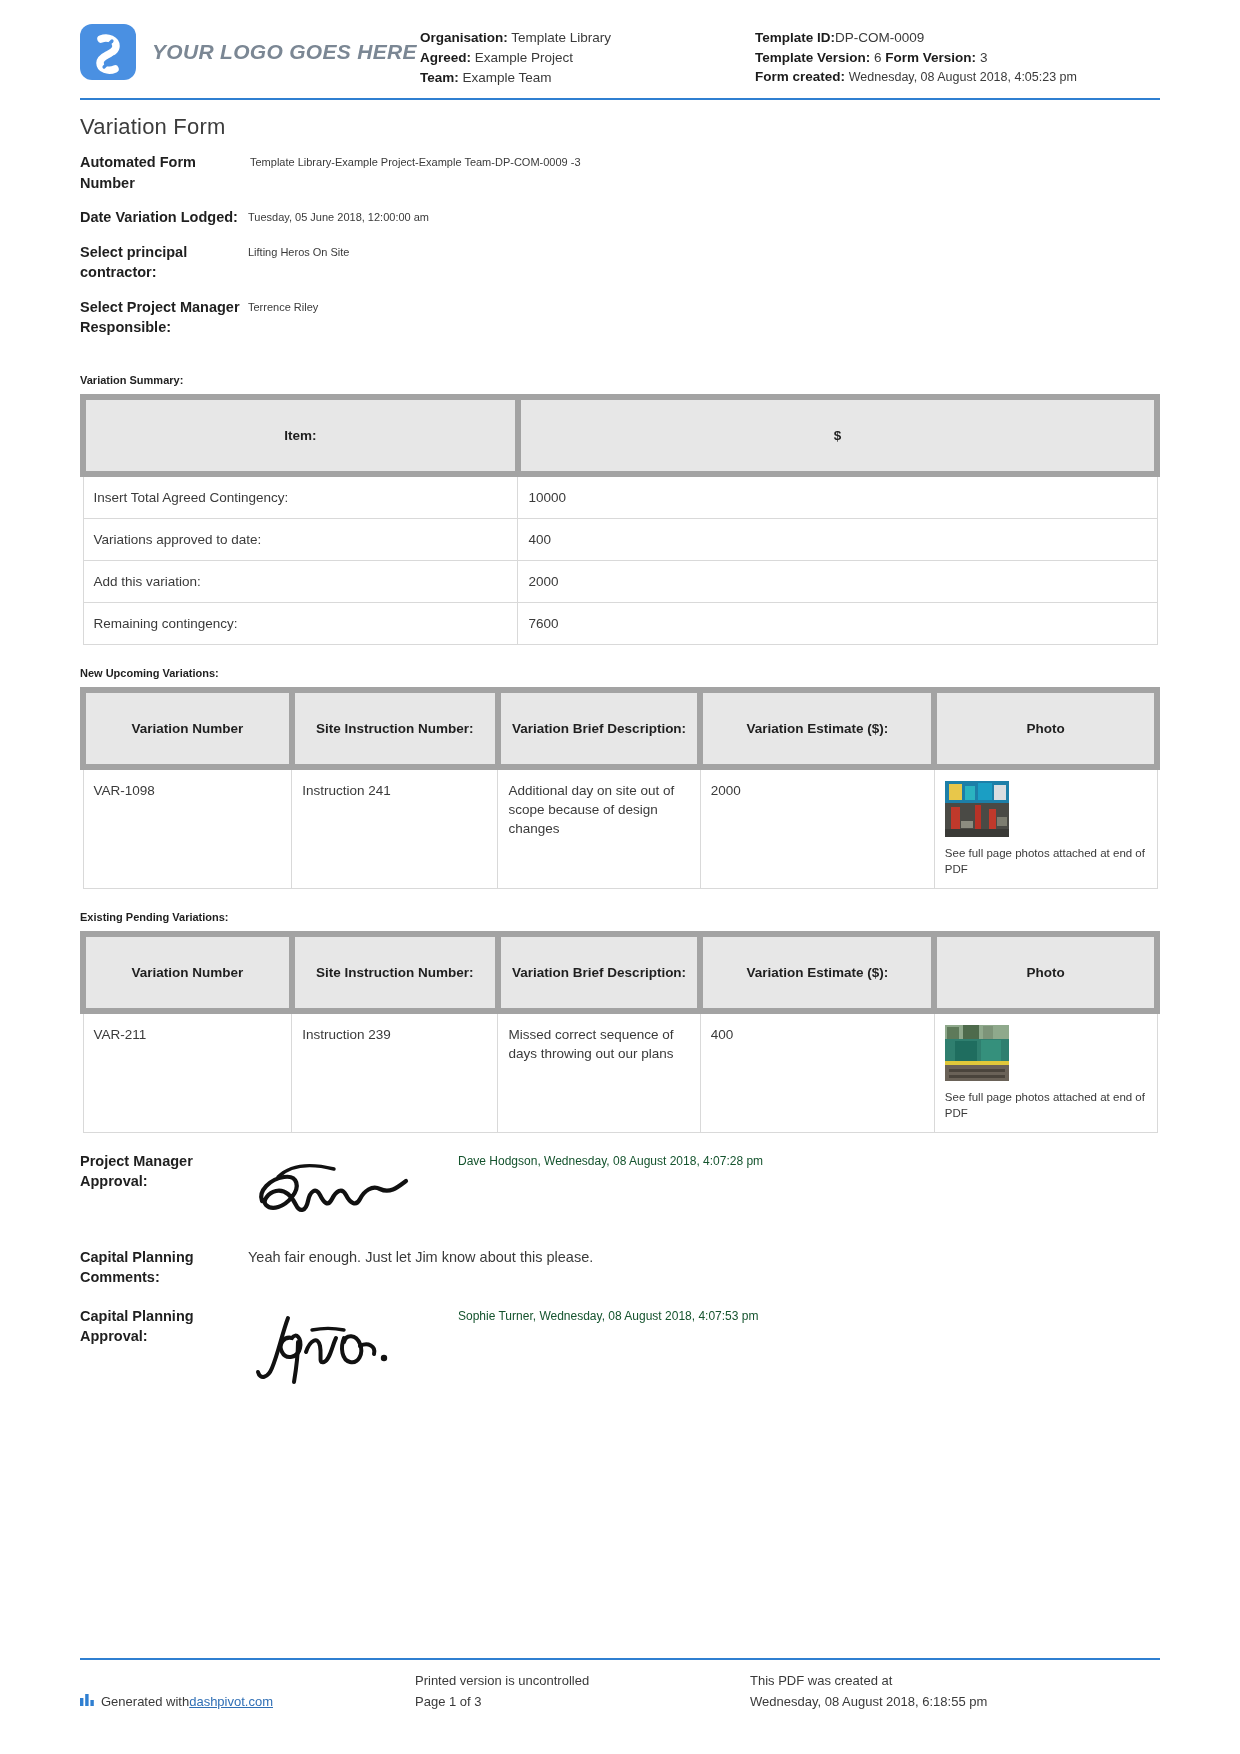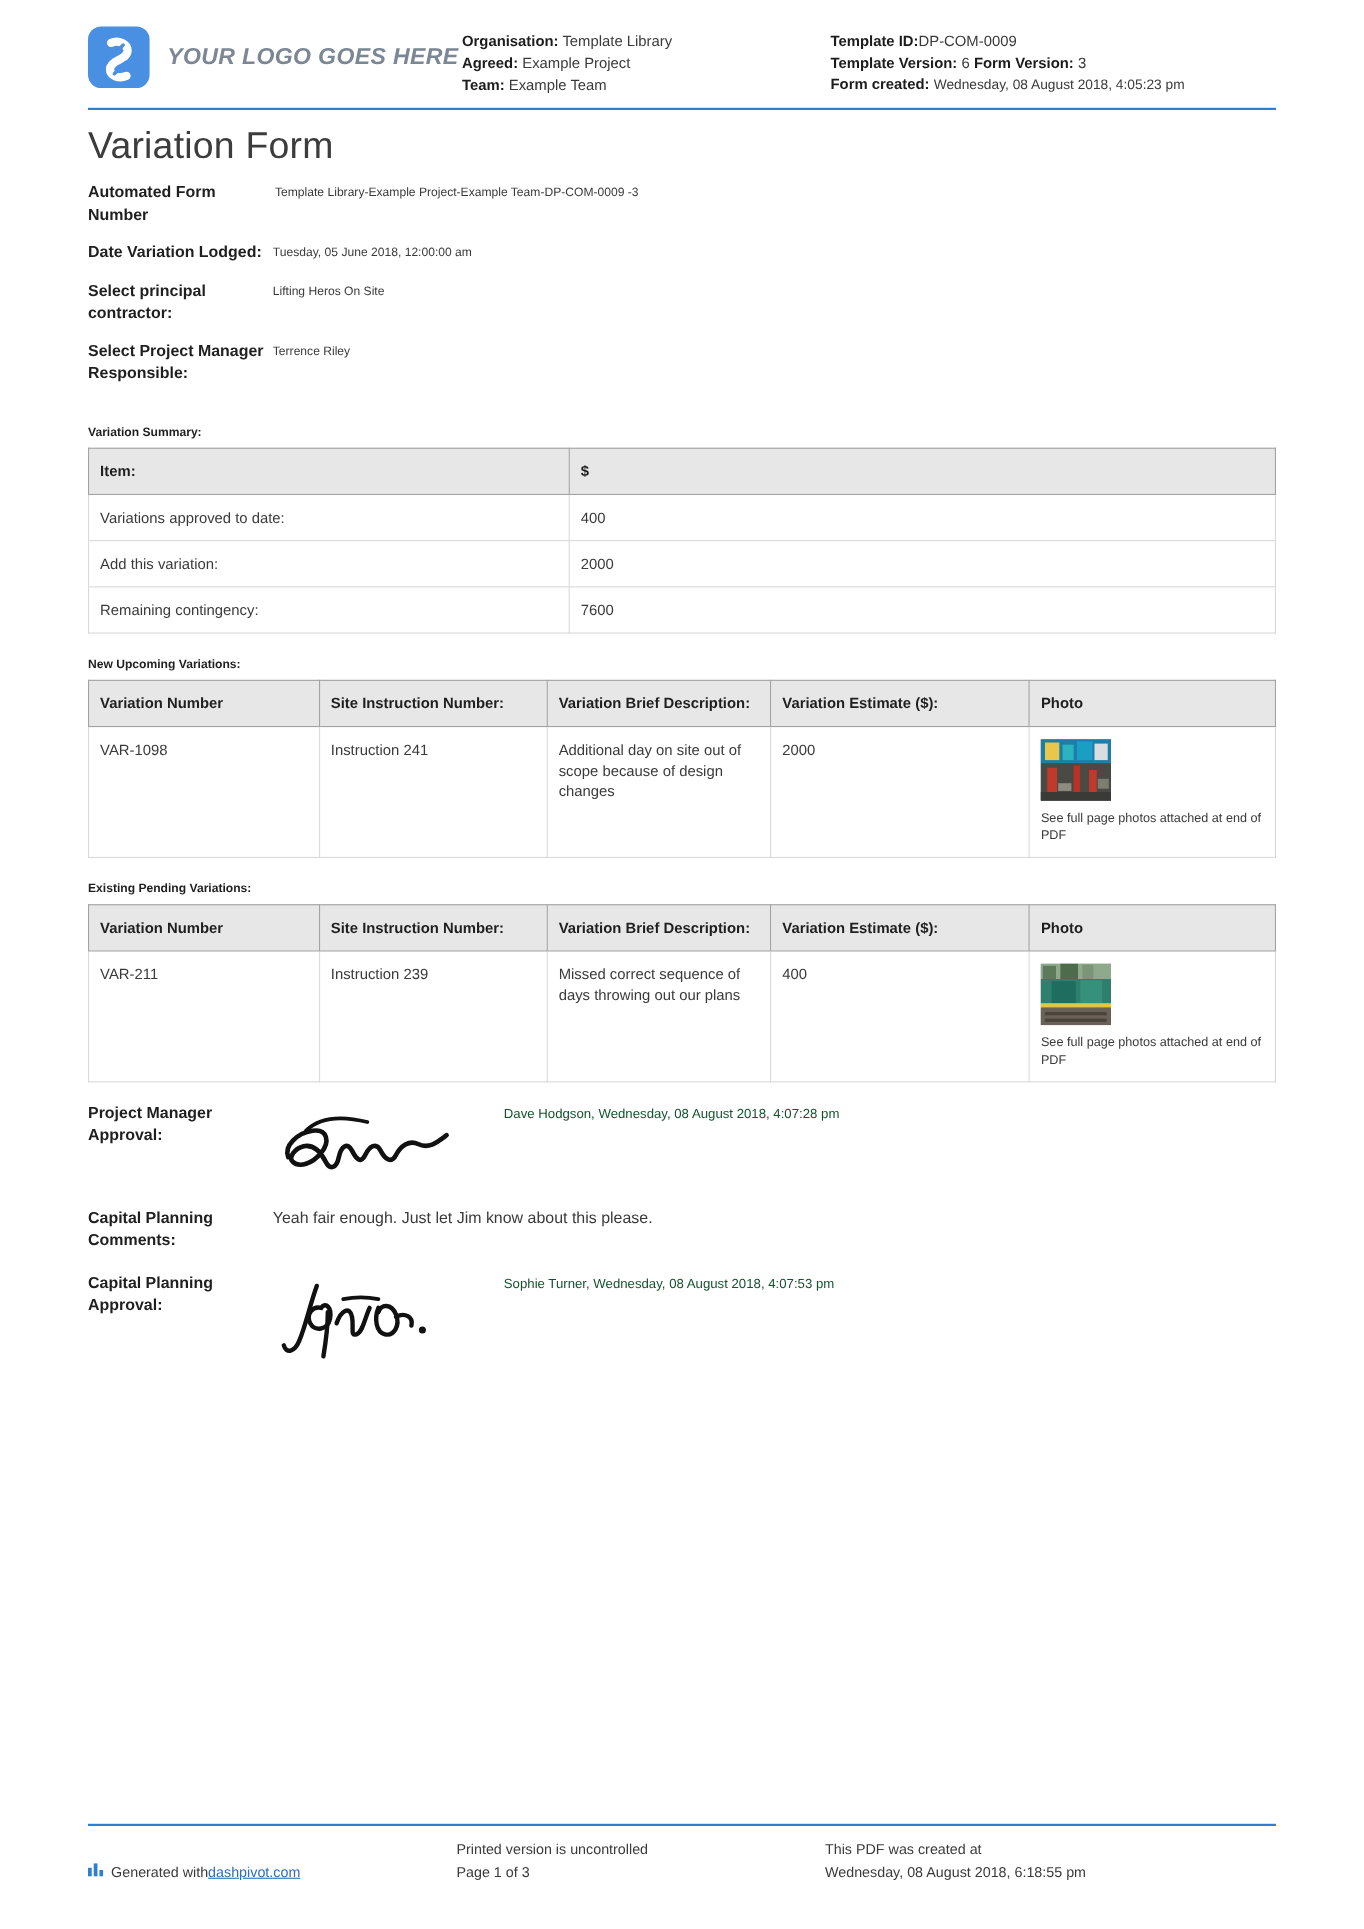--- a/index.html
+++ b/index.html
@@ -70,21 +70,21 @@
   .small-date { font-size: 12.5px; }
 
   .rule {
     border: 0;
     border-top: 2.5px solid #2f7fd1;
     margin: 2px 0 0 0;
   }
 
   
   .doc-title {
-    font-size: 34px;
+    font-size: 22px;
     font-weight: normal;
     color: #3c3c3c;
     margin: 14px 0 12px 0;
     letter-spacing: 0.2px;
   }
 
   
   .field-row {
     display: flex;
     margin-bottom: 14px;
@@ -115,25 +115,25 @@
 
   
   table.grid {
     width: 100%;
     border-collapse: collapse;
     font-size: 13.5px;
     table-layout: fixed;
   }
   table.grid th {
     background: #e7e7e7;
-    border: 1px solid #a3a3a3;
-    text-align: left;
+    border: 6px solid #a3a3a3;
+    text-align: center;
     font-weight: bold;
     color: #1f1f1f;
-    padding: 11px 10px;
+    padding: 26px 10px;
     vertical-align: top;
     line-height: 19px;
   }
   table.grid td {
     border: 1px solid #d9d9d9;
     padding: 11px 10px;
     vertical-align: top;
     color: #3a3a3a;
     line-height: 19px;
   }
@@ -296,20 +296,24 @@
         <col class="c1">
         <col class="c2">
       </colgroup>
     <thead>
       <tr>
         <th>Item:</th>
         <th>$</th>
       </tr>
     </thead>
     <tbody>
+      <tr>
+        <td>Insert Total Agreed Contingency:</td>
+        <td>10000</td>
+      </tr>
       <tr>
         <td>Variations approved to date:</td>
         <td>400</td>
       </tr>
       <tr>
         <td>Add this variation:</td>
         <td>2000</td>
       </tr>
       <tr>
         <td>Remaining contingency:</td>

